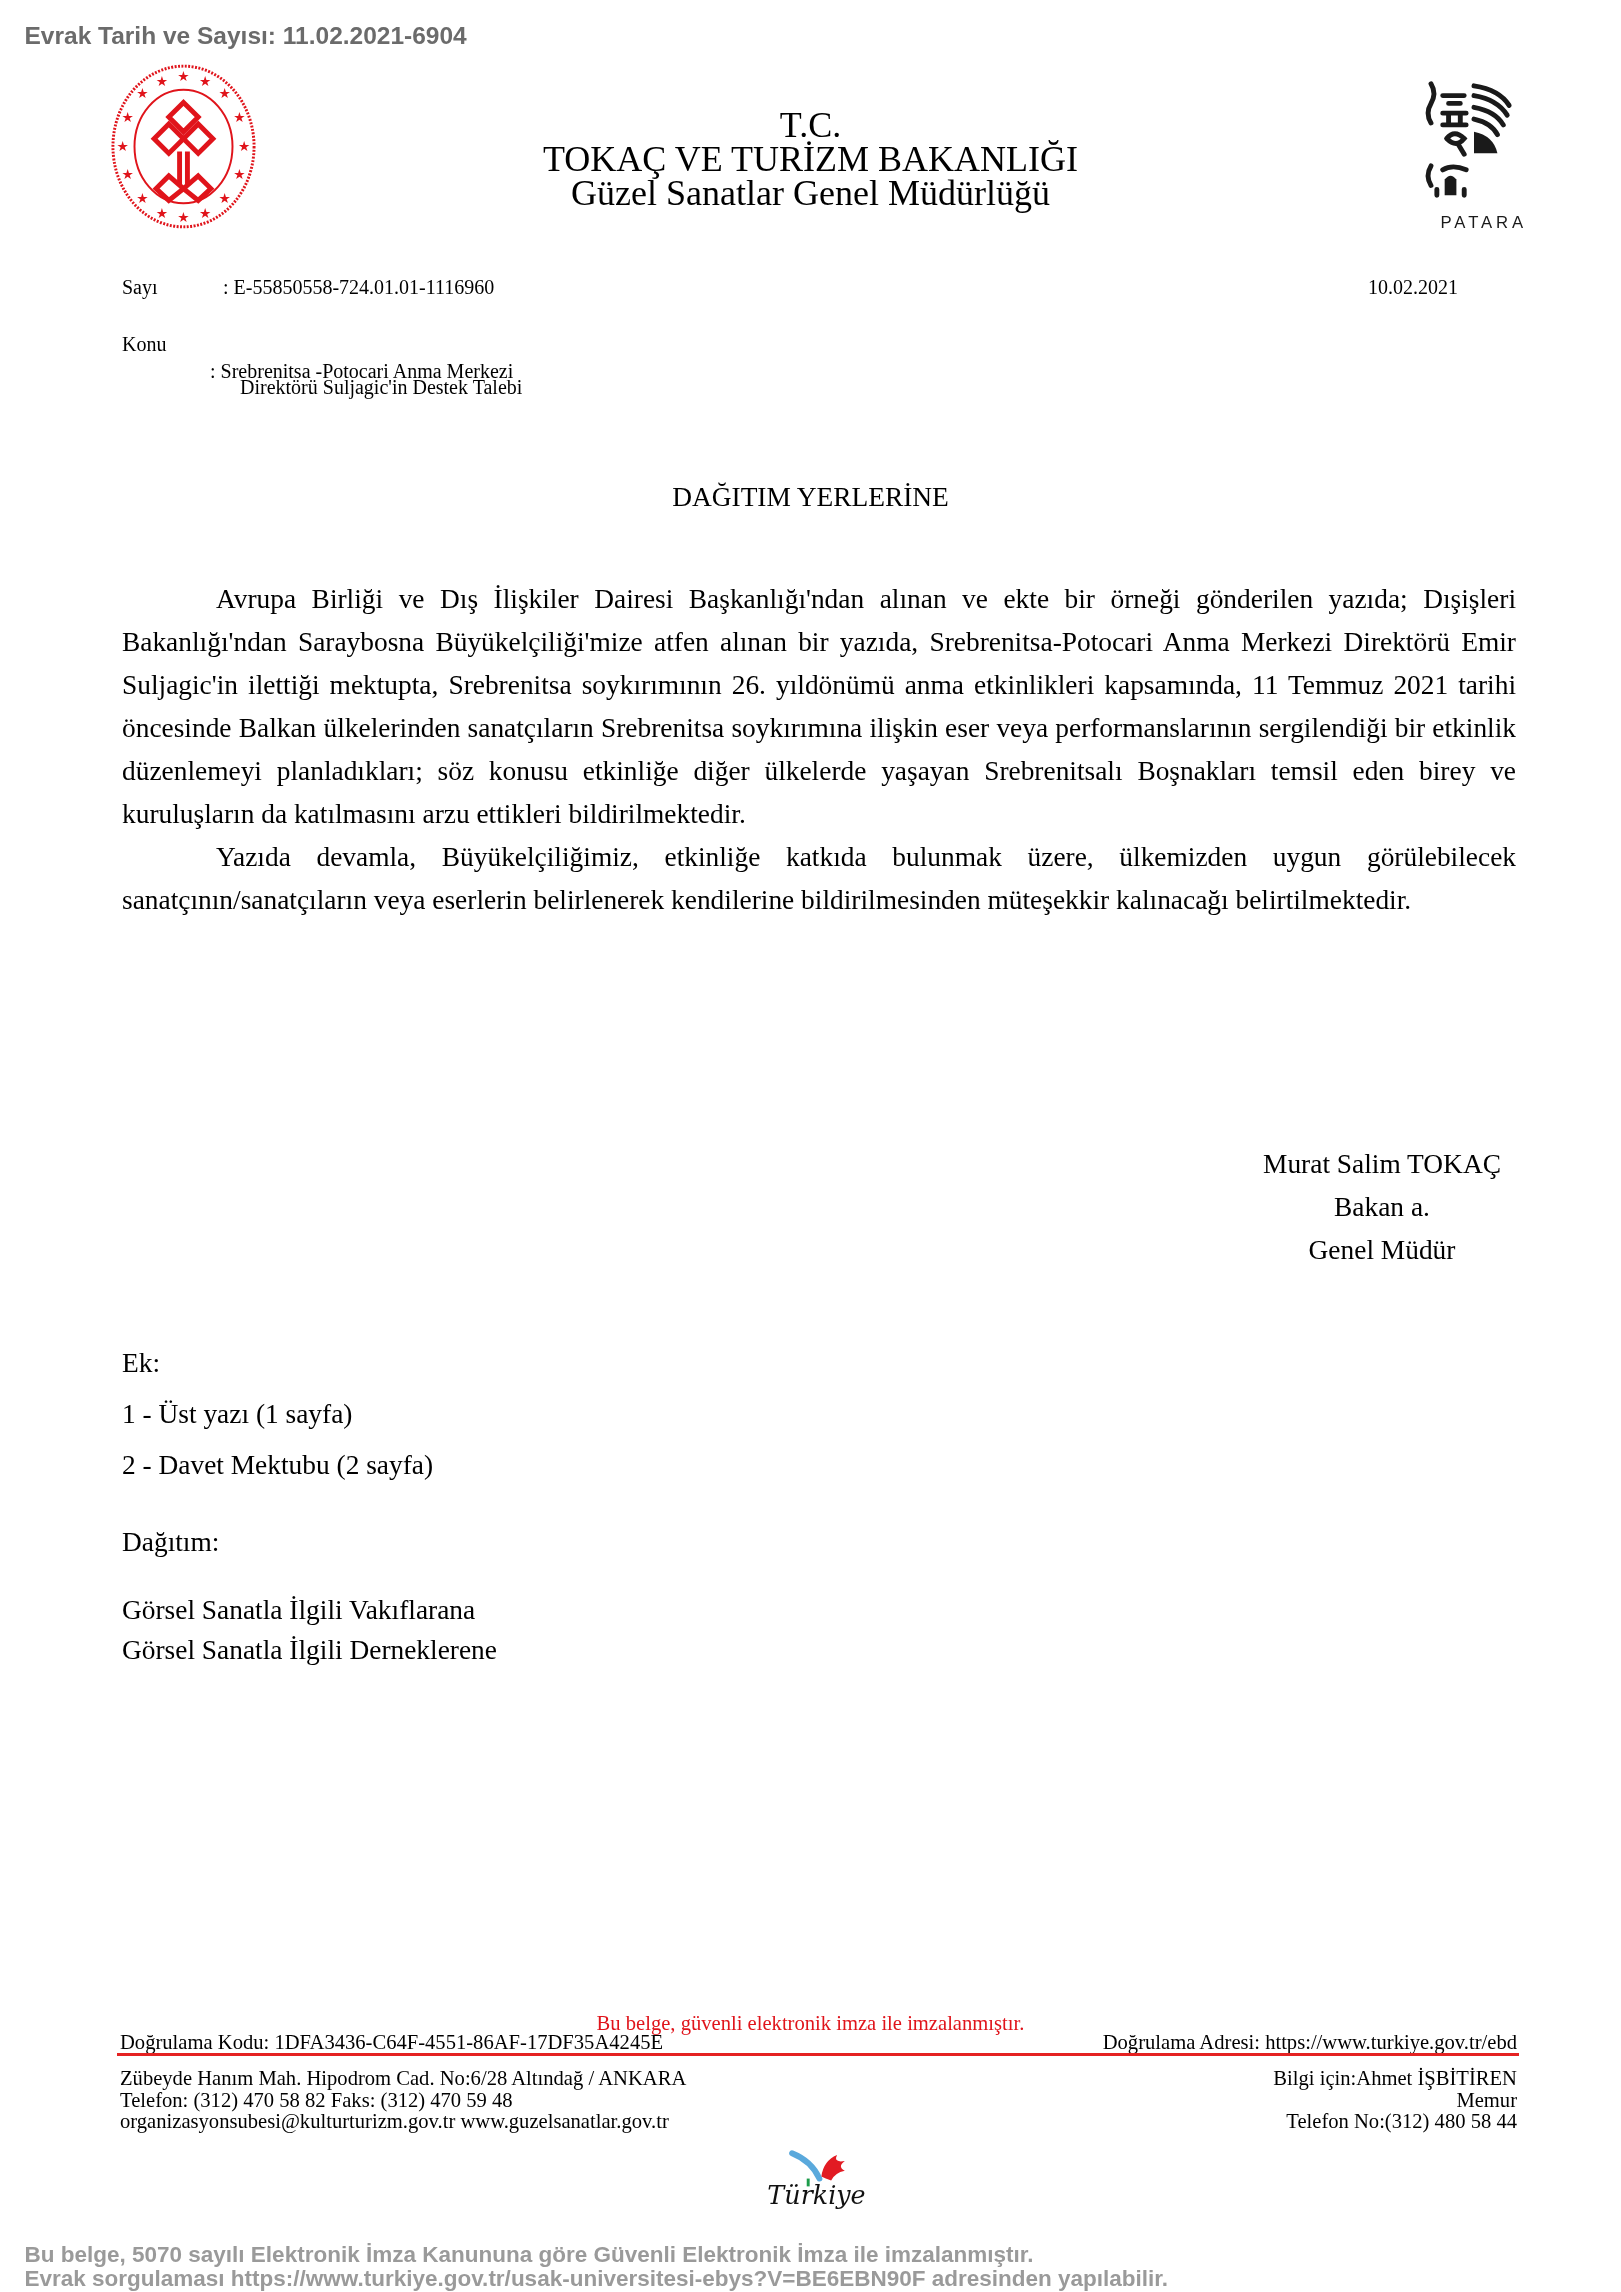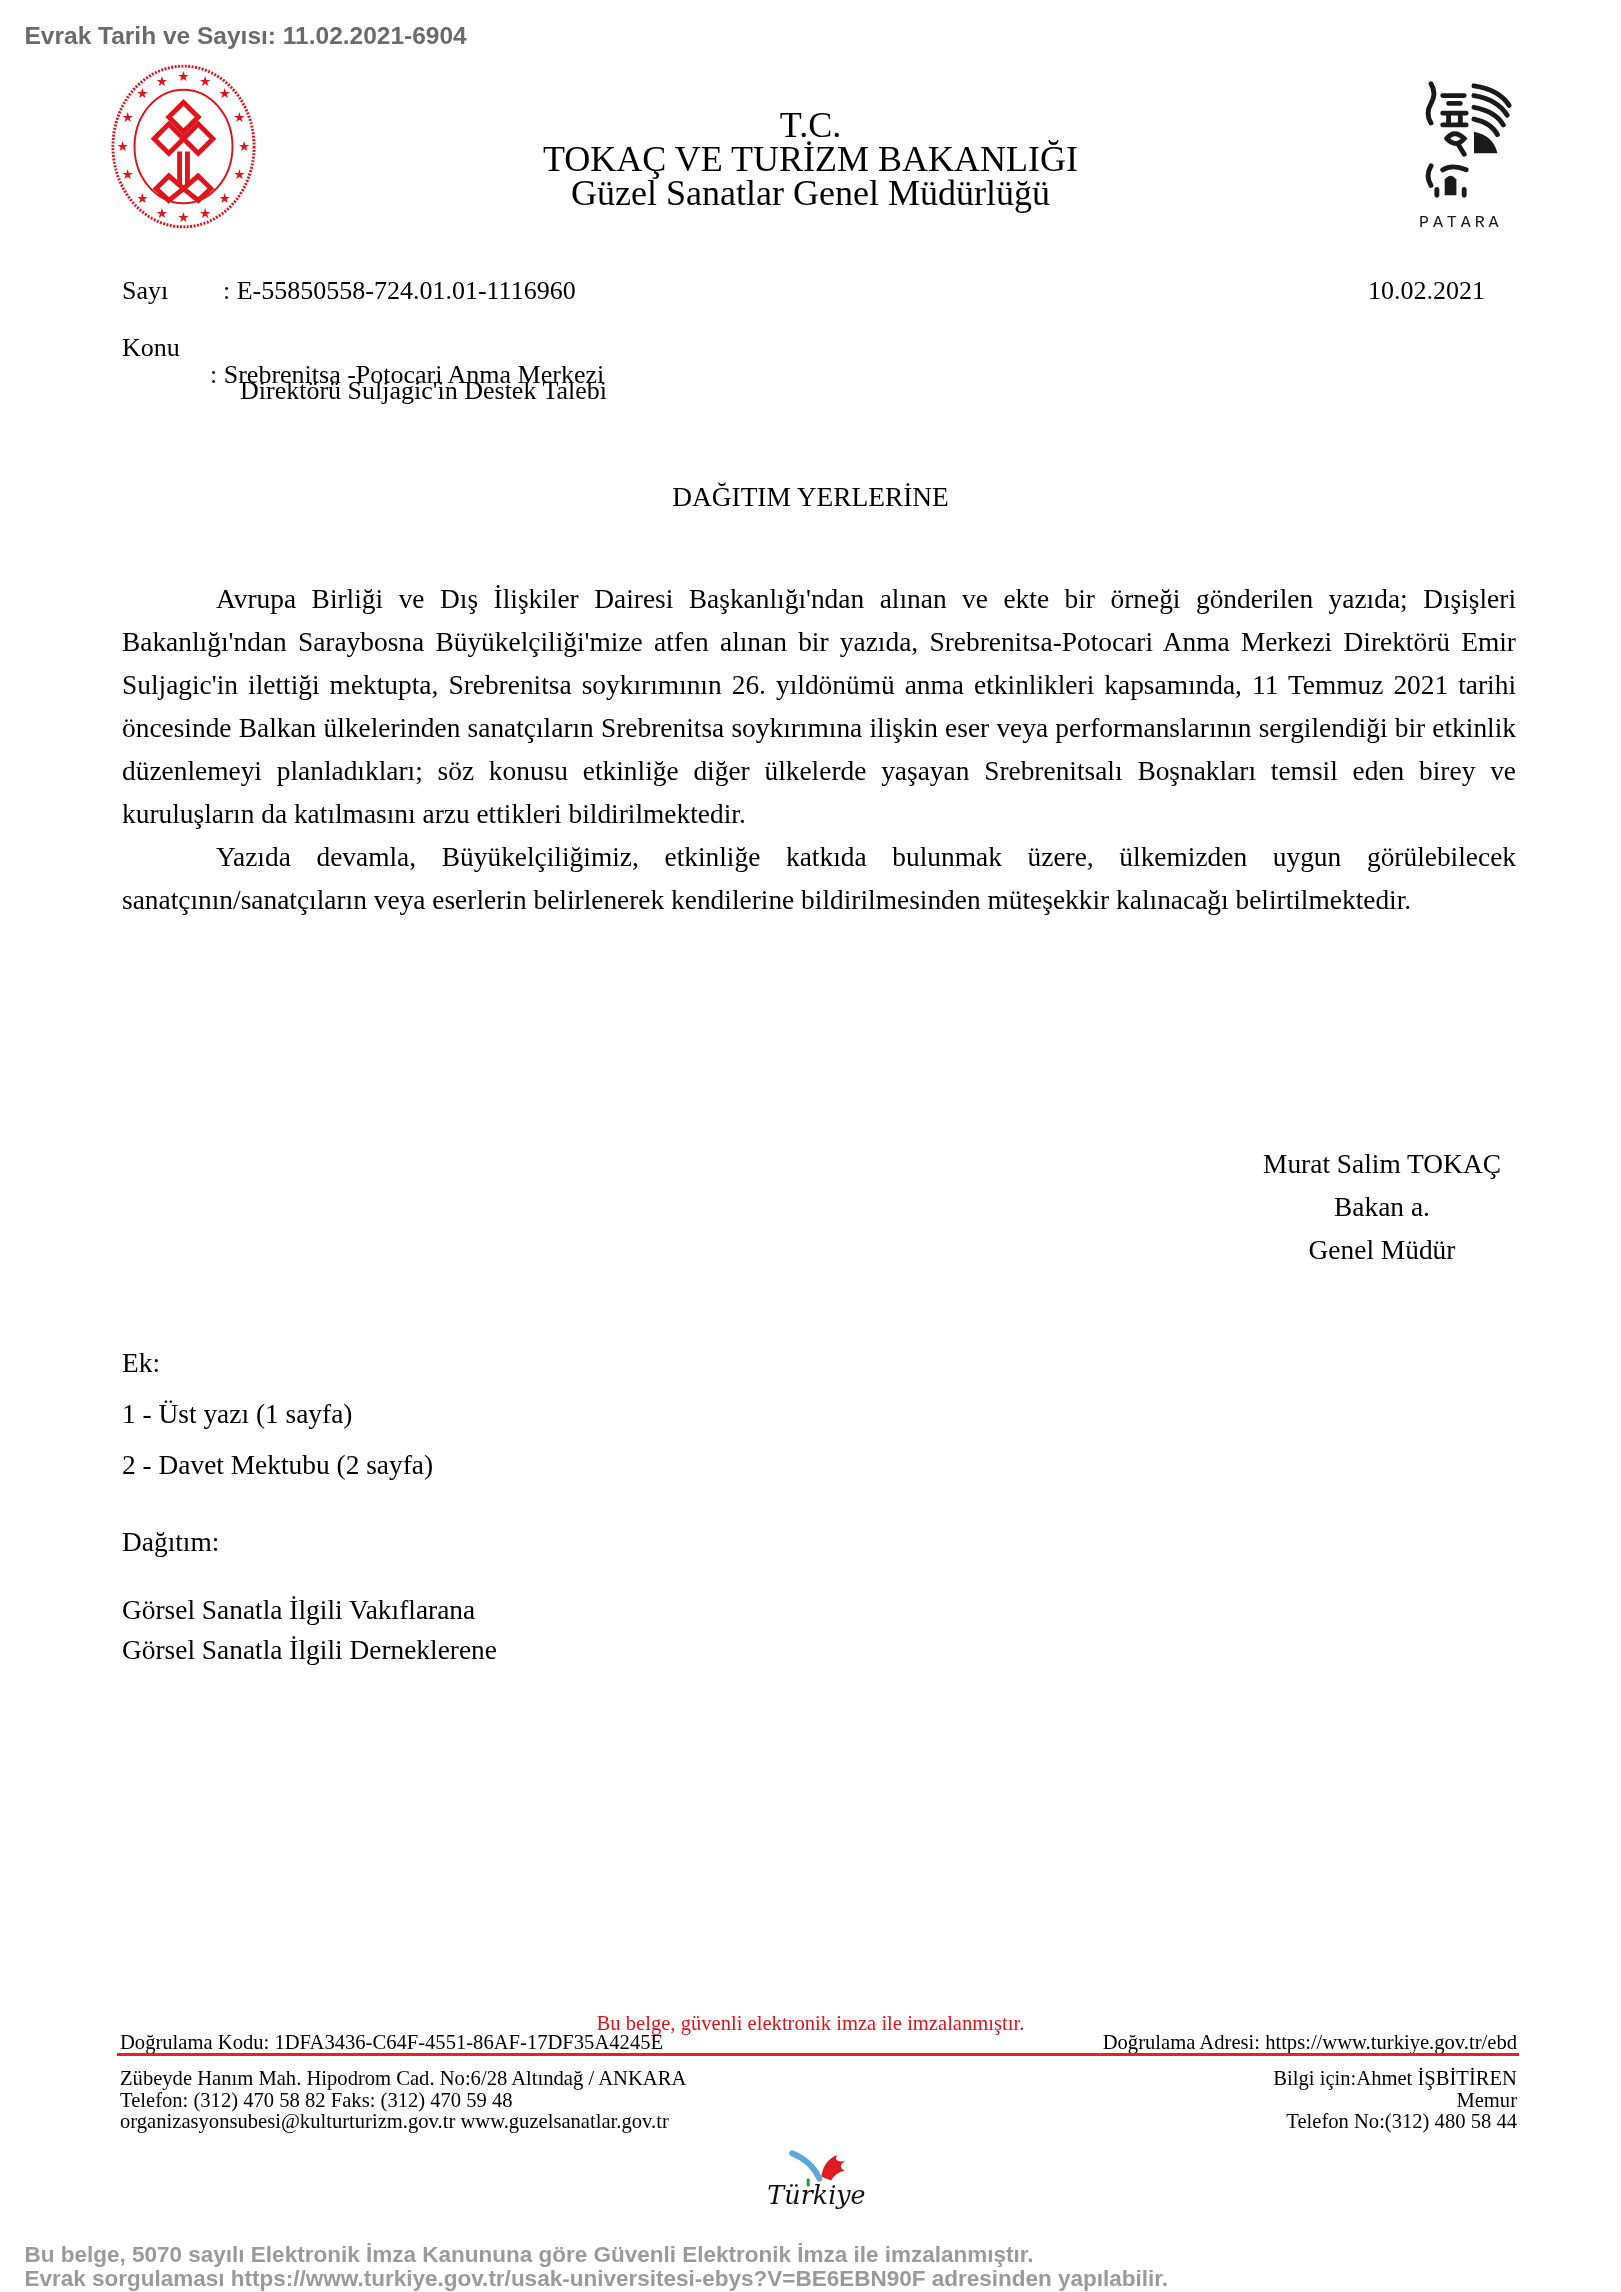--- a/index.html
+++ b/index.html
@@ -5,21 +5,21 @@
   html, body { margin: 0; padding: 0; background: #ffffff; }
   body { width: 1621px; height: 2293px; position: relative; overflow: hidden;
          font-family: "Liberation Serif", serif; color: #000; }
   .abs { position: absolute; }
   .top-stamp { left: 24.5px; top: 21.6px; font-family: "Liberation Sans", sans-serif; font-weight: bold;
                font-size: 24.5px; color: #6b6b6b; }
   .seal { left: 110px; top: 63px; width: 147px; height: 167px; }
   .patara { left: 1419px; top: 78px; width: 108px; height: 157px; }
   .header { left: 0; width: 1621px; top: 108px; text-align: center; font-size: 36px; line-height: 34px; }
   .header div { margin-left: 0; }
-  .meta { font-size: 26px; }
+  .meta { font-size: 20px; }
   .body-text { left: 122px; width: 1394px; top: 578px; font-size: 27.4px; line-height: 43px; text-align: justify; }
   .body-text p { margin: 0; text-indent: 94px; }
   .center-heading { left: 0; width: 1621px; top: 482px; text-align: center; font-size: 27.4px; }
   .signature { left: 1196px; width: 372px; top: 1143px; text-align: center; font-size: 27.4px; line-height: 43px; }
   .ek { left: 122px; top: 1348px; font-size: 27.4px; }
   .ek div { height: 51px; }
   .dagitim { left: 122px; top: 1527px; font-size: 27.4px; }
   .dag-list { left: 122px; top: 1590px; font-size: 27.4px; line-height: 40px; }
   .footer-red { left: 0; width: 1621px; top: 2012px; text-align: center; color: #e0141b; font-size: 20.6px; }
   .footer-row { font-size: 20.6px; line-height: 21.6px; }
@@ -77,21 +77,21 @@
       <path d="M12 90 q-6 10 0 20"></path>
       <path d="M24 18 h22 M30 26 h12 M24 36 h24 M30 36 v10 M42 36 v10 M24 48 h24"></path>
       <path d="M28 62 q8 -10 18 0 q-8 10 -18 0 M40 68 l6 10"></path>
       <path d="M24 94 q10 -6 24 0"></path>
       <path d="M18 114 v6 M46 114 v6"></path>
       <path d="M56 8 q26 4 36 20 M56 18 q24 4 34 20 M56 30 q22 4 30 18 M56 42 q18 4 24 16"></path>
     </g>
     <path d="M56 55 v22 h24 q-4 -18 -24 -22 Z" fill="#1a1a1a"></path>
     <path d="M26 120 v-16 q6 -8 12 0 v16 Z" fill="#1a1a1a"></path>
   </svg>
-  <div style="font-family:Liberation Mono, monospace;font-size:16.7px;letter-spacing:3.9px;text-align:left;color:#1a1a1a;margin-top:3.9px;">PATARA</div>
+  <div style="font-family:Liberation Sans, sans-serif;font-size:16.7px;letter-spacing:3.9px;text-align:right;color:#1a1a1a;margin-top:3.9px;">PATARA</div>
 </div>
 
 <div class="abs meta" style="left:122px; top:276px;">Sayı</div>
 <div class="abs meta" style="left:223px; top:276px;">: E-55850558-724.01.01-1116960</div>
 <div class="abs meta" style="left:1368px; top:276px;">10.02.2021</div>
 <div class="abs meta" style="left:122px; top:333px;">Konu</div>
 <div class="abs meta" style="left:210px; top:333px;margin-top:27px;">: Srebrenitsa -Potocari Anma Merkezi</div>
 <div class="abs meta" style="left:240px; top:376px;">Direktörü Suljagic'in Destek Talebi</div>
 
 <div class="abs center-heading">DAĞITIM YERLERİNE</div>

